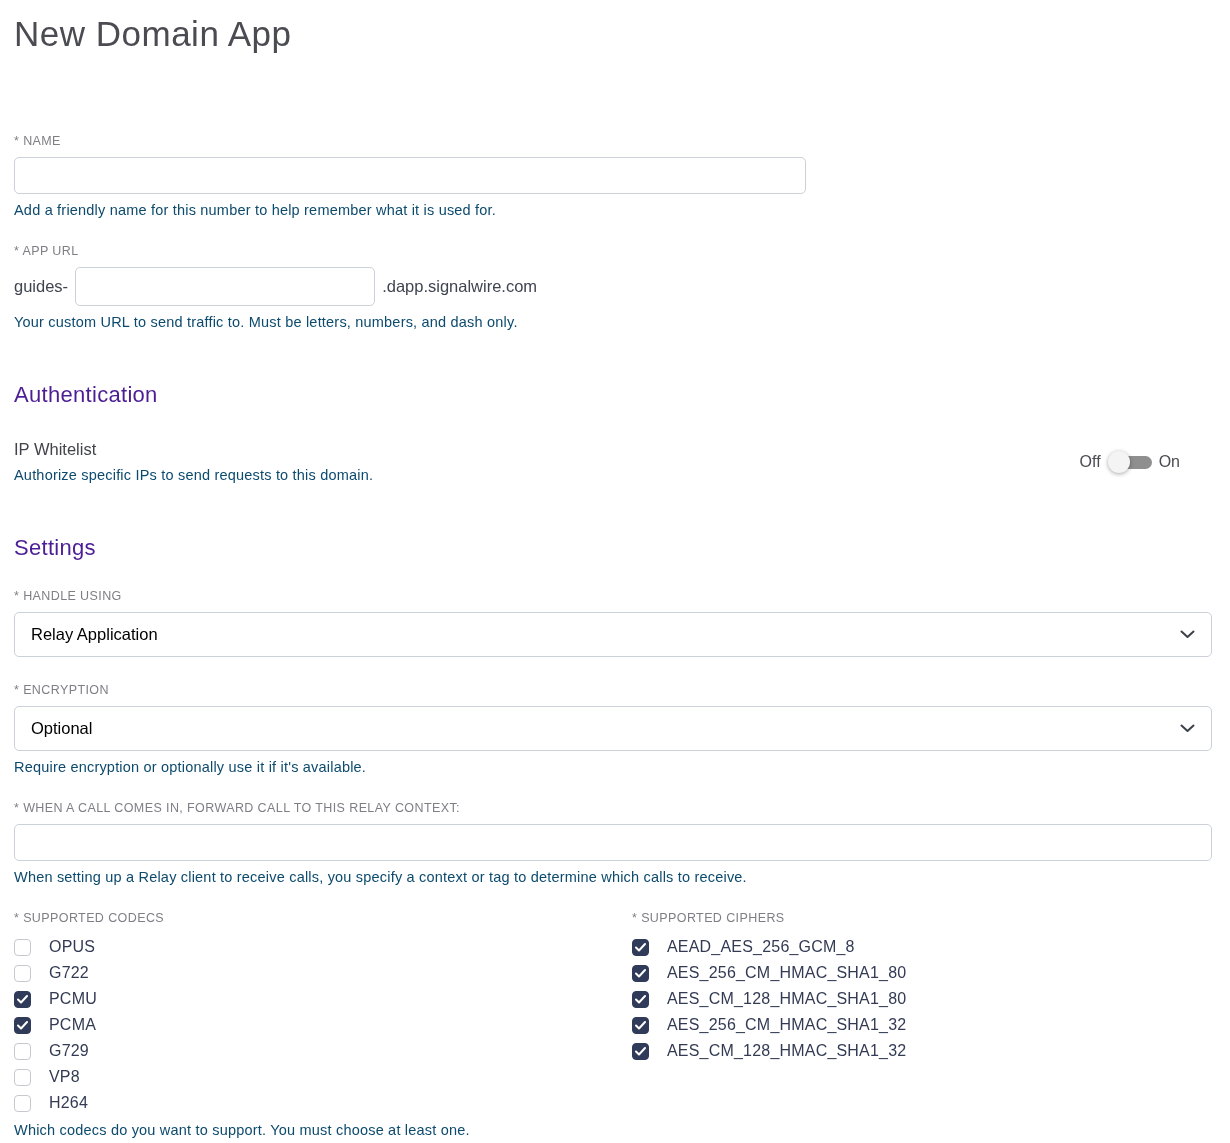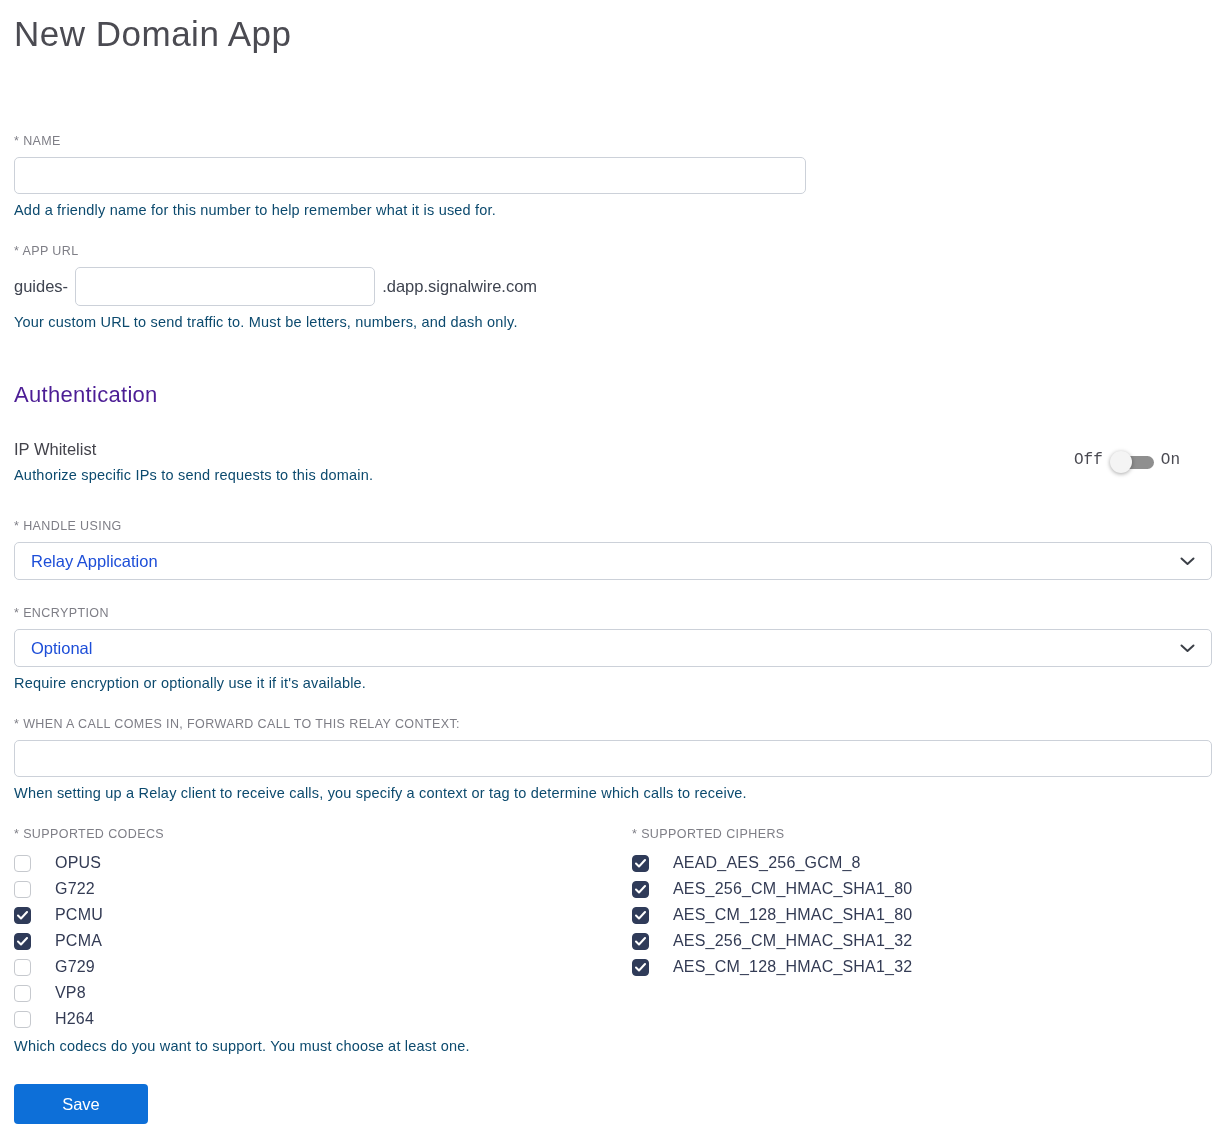--- a/index.html
+++ b/index.html
@@ -69,59 +69,58 @@
     display: flex;
     justify-content: space-between;
     align-items: center;
     margin-top: 32px;
   }
   .field-title { font-size: 16.5px; color: #43434b; }
   .auth-row .helper { margin-top: 8px; }
 
   .toggle-wrap {
     display: flex;
-    align-items: flex-start;
+    align-items: center;
     gap: 7px;
     font-size: 16px;
     color: #4a4a52;
     padding-right: 32px;
-    font-family: Liberation Mono, monospace;
   }
   .switch { position: relative; width: 44px; height: 22px; cursor: pointer; }
   .switch-track {
     position: absolute;
     right: 0; top: 5px;
     width: 36px; height: 13px;
     background: #8f8f8f;
     border-radius: 7px;
   }
   .switch-knob {
     position: absolute;
     left: 0; top: 0;
     width: 22px; height: 22px;
     border-radius: 50%;
     background: #f4f4f4;
     box-shadow: 0 1px 4px rgba(0,0,0,0.35);
   }
 
-  .group-mid { margin-top: 36px; }
+  .group-mid { margin-top: 28px; }
   .group { margin-top: 26px; }
 
   .select {
     width: 100%;
-    height: 38px;
+    height: 45px;
     border: 1px solid #ccd1d9;
     border-radius: 5px;
     background: #fff;
     display: flex;
     align-items: center;
     justify-content: space-between;
     padding: 0 16px;
     font-size: 16.5px;
-    color: #1d4ed8;
+    color: #000000;
     cursor: pointer;
   }
   .chevron { display: flex; align-items: center; }
 
   .codec-cipher-row { display: flex; margin-top: 26px; gap: 7px; }
   .codecs-col { width: 611px; flex: none; }
   .ciphers-col { flex: 1; }
 
   .checkbox-list { margin-top: 2px; }
   .checkbox-row { display: flex; align-items: center; height: 26px; cursor: pointer; }
@@ -131,21 +130,21 @@
     border: 1px solid #c6c9ce;
     background: #fff;
     display: flex;
     align-items: center;
     justify-content: center;
     flex: none;
   }
   .checkbox.checked { background: #2f3b59; border-color: #2f3b59; }
   .checkbox .check { display: none; }
   .checkbox.checked .check { display: block; }
-  .checkbox-label { font-size: 16px; color: #333b54; letter-spacing: 0.2px; margin-left: 24px; }
+  .checkbox-label { font-size: 16px; color: #333b54; letter-spacing: 0.2px; margin-left: 18px; }
   .list-helper { margin-top: 6px; }
 
   .save-button {
     margin-top: 30px;
     width: 134px;
     height: 40px;
     background: #0d6fd8;
     color: #ffffff;
     font-size: 16.5px;
     font-family: inherit;
@@ -191,20 +190,21 @@
       <span>Off</span>
       <span class="switch" role="switch" aria-checked="false">
         <span class="switch-track"></span>
         <span class="switch-knob"></span>
       </span>
       <span>On</span>
     </div>
   </div>
 
   
+  <h2 class="section-title">Settings</h2>
 
   <div class="group-mid">
     <label class="field-label">* HANDLE USING</label>
     <div class="select" role="combobox">
       <span>Relay Application</span>
       <span class="chevron">
         <svg width="15" height="9" viewBox="0 0 15 9">
             <path d="M1.5 1.5 L7.5 7 L13.5 1.5" fill="none" stroke="#3b3f47" stroke-width="2" stroke-linecap="round" stroke-linejoin="round"></path>
           </svg>
       </span>

